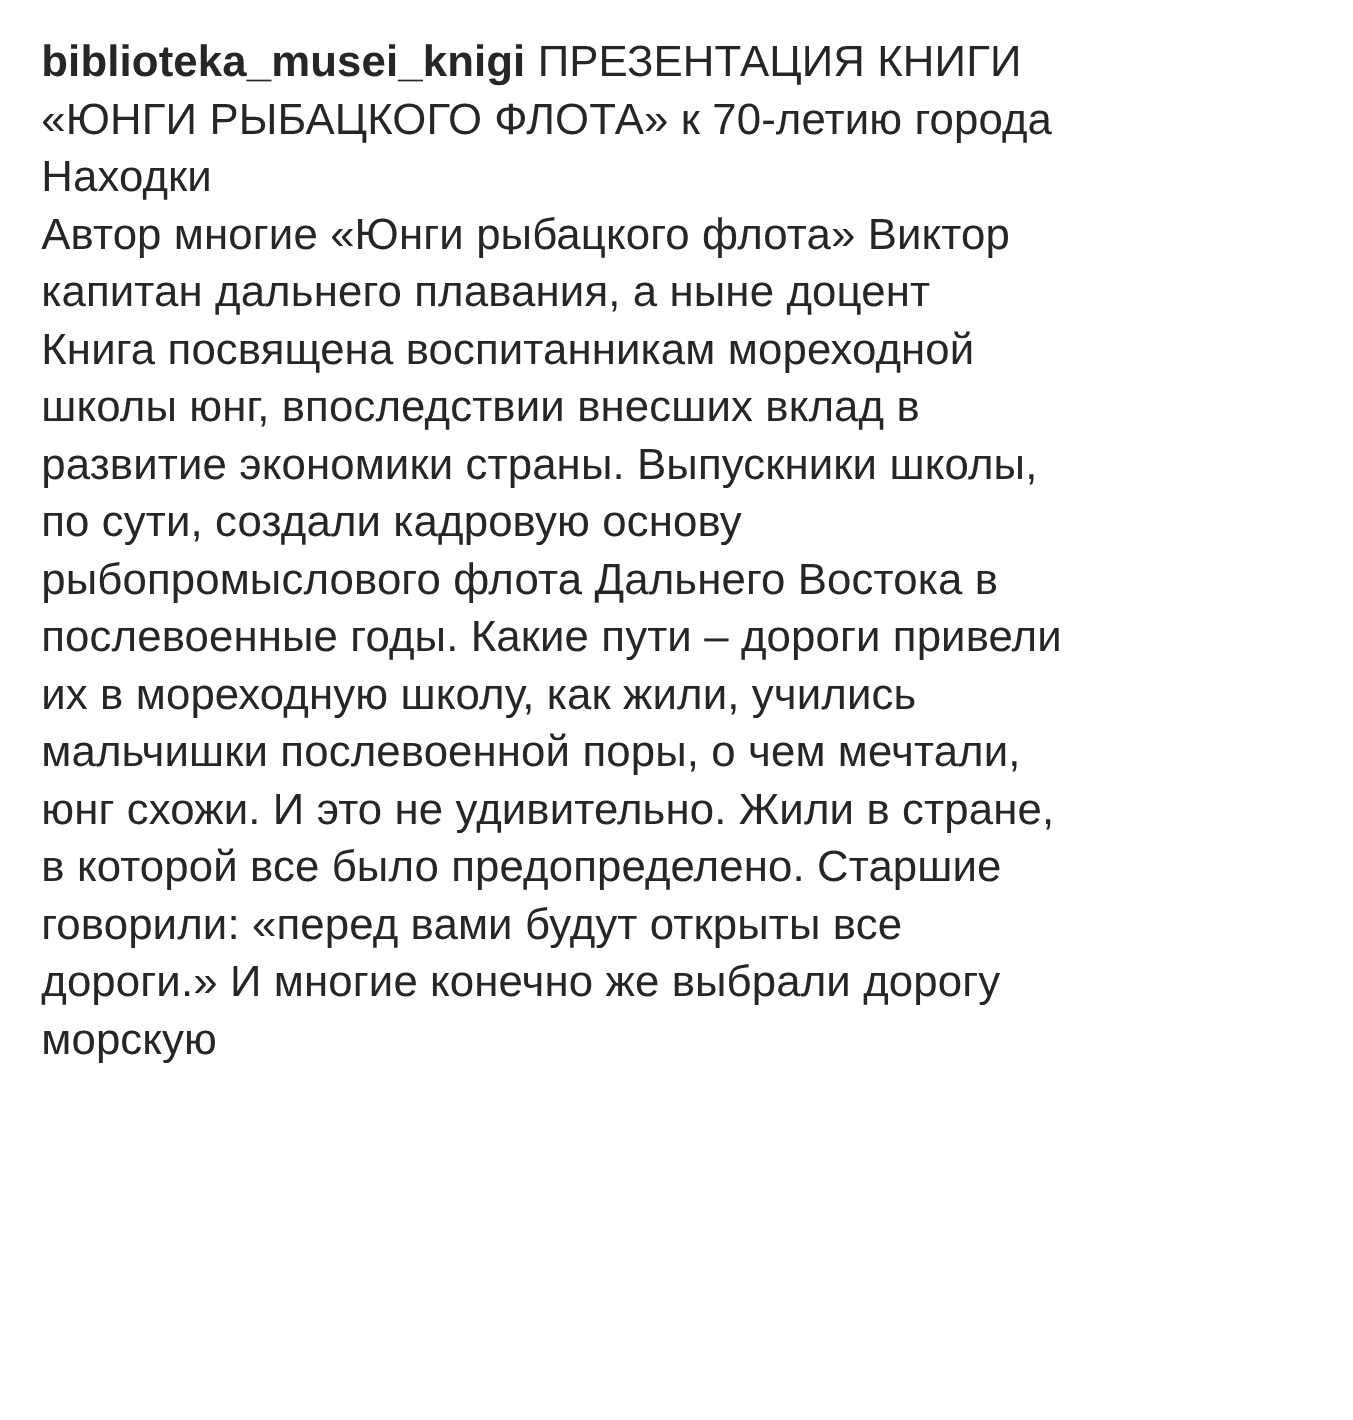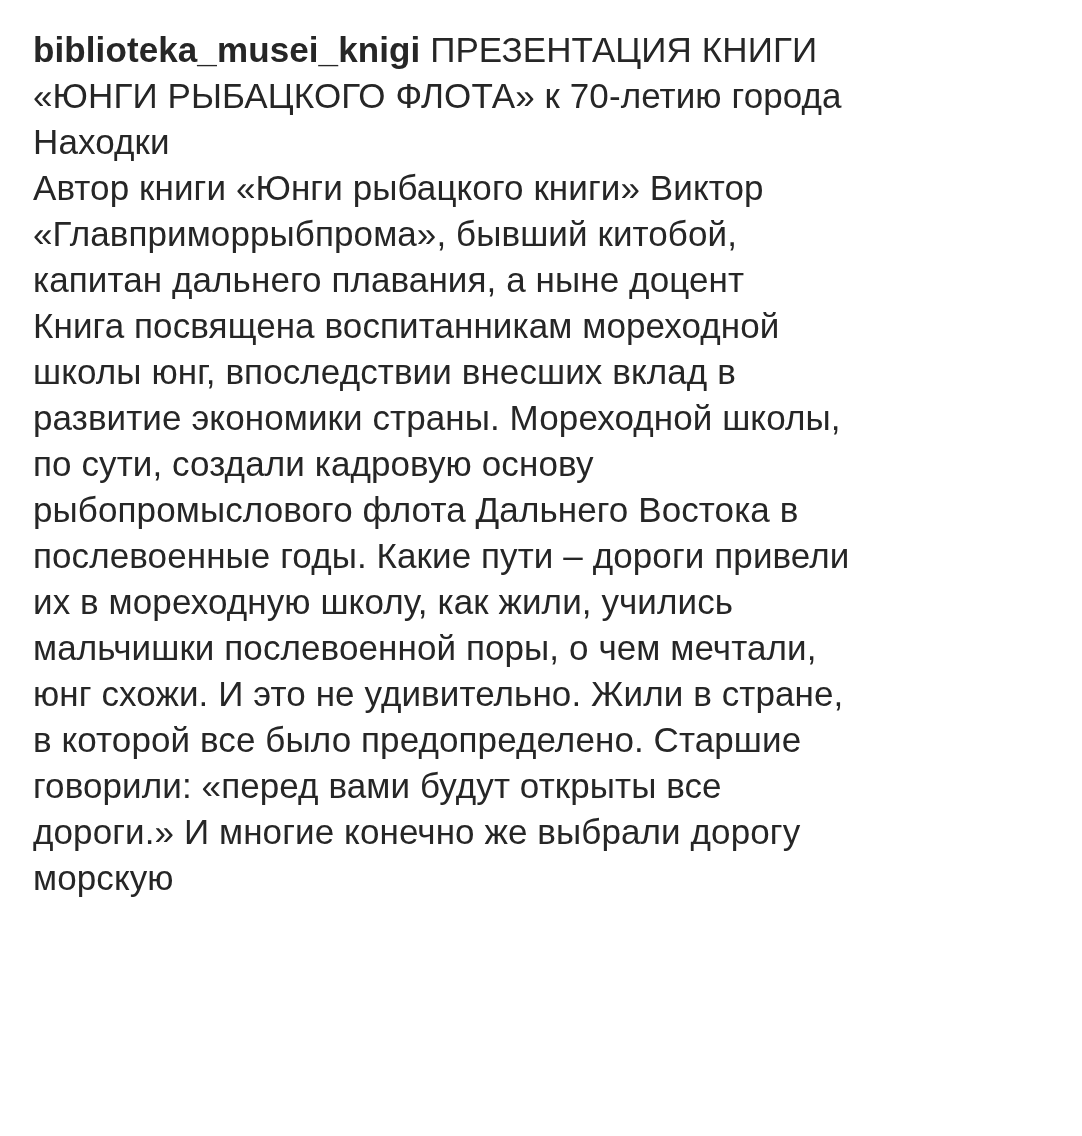--- a/index.html
+++ b/index.html
@@ -36,26 +36,25 @@
 </head>
 <body>
 
 <div class="caption-wrap">
   <div class="caption-line">
     <span class="username">biblioteka_musei_knigi</span>
     <span>ПРЕЗЕНТАЦИЯ КНИГИ</span>
   </div>
   <div class="caption-line">«ЮНГИ РЫБАЦКОГО ФЛОТА» к 70-летию города</div>
   <div class="caption-line">Находки</div>
-  <div class="caption-line">Автор книги «Юнги рыбацкого книги» Виктор</div>
-  <div class="caption-line">«Главприморрыбпрома», бывший китобой,</div>
+  <div class="caption-line">Автор многие «Юнги рыбацкого флота» Виктор</div>
   <div class="caption-line">капитан дальнего плавания, а ныне доцент</div>
   <div class="caption-line">Книга посвящена воспитанникам мореходной</div>
   <div class="caption-line">школы юнг, впоследствии внесших вклад в</div>
-  <div class="caption-line">развитие экономики страны. Мореходной школы,</div>
+  <div class="caption-line">развитие экономики страны. Выпускники школы,</div>
   <div class="caption-line">по сути, создали кадровую основу</div>
   <div class="caption-line">рыбопромыслового флота Дальнего Востока в</div>
   <div class="caption-line">послевоенные годы. Какие пути – дороги привели</div>
   <div class="caption-line">их в мореходную школу, как жили, учились</div>
   <div class="caption-line">мальчишки послевоенной поры, о чем мечтали,</div>
   <div class="caption-line">юнг схожи. И это не удивительно. Жили в стране,</div>
   <div class="caption-line">в которой все было предопределено. Старшие</div>
   <div class="caption-line">говорили: «перед вами будут открыты все</div>
   <div class="caption-line">дороги.» И многие конечно же выбрали дорогу</div>
   <div class="caption-line">морскую</div>

